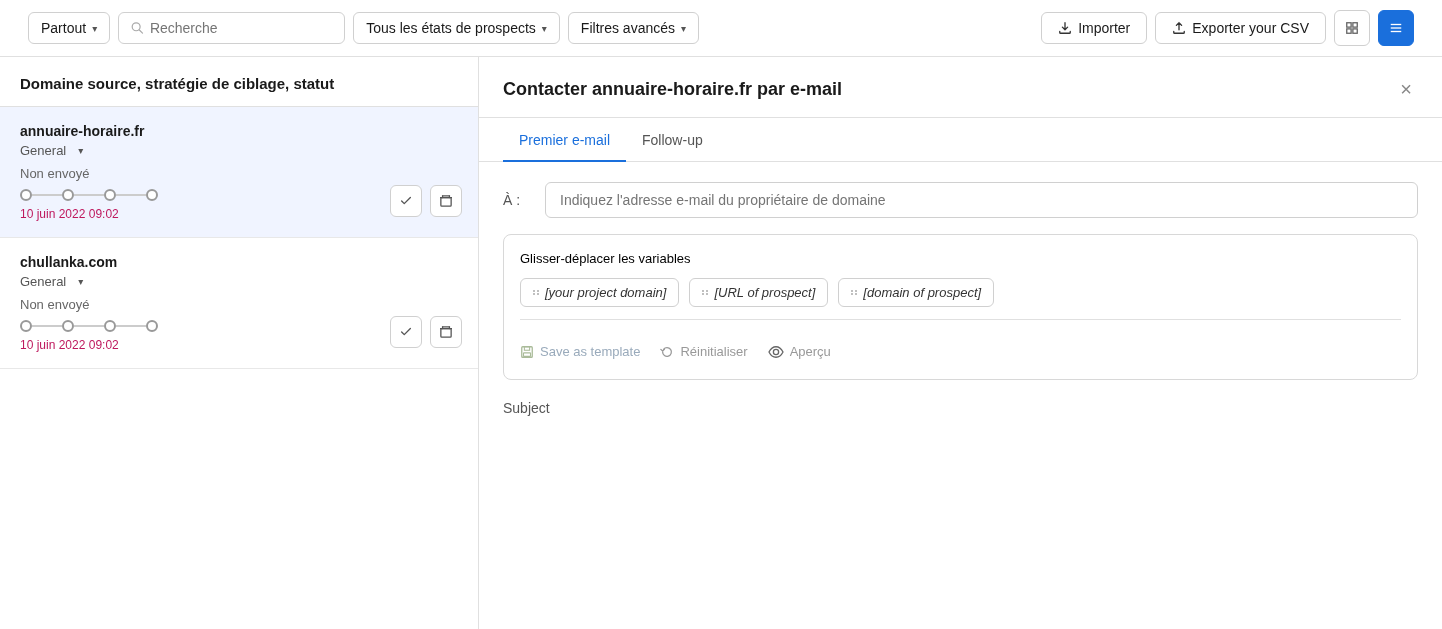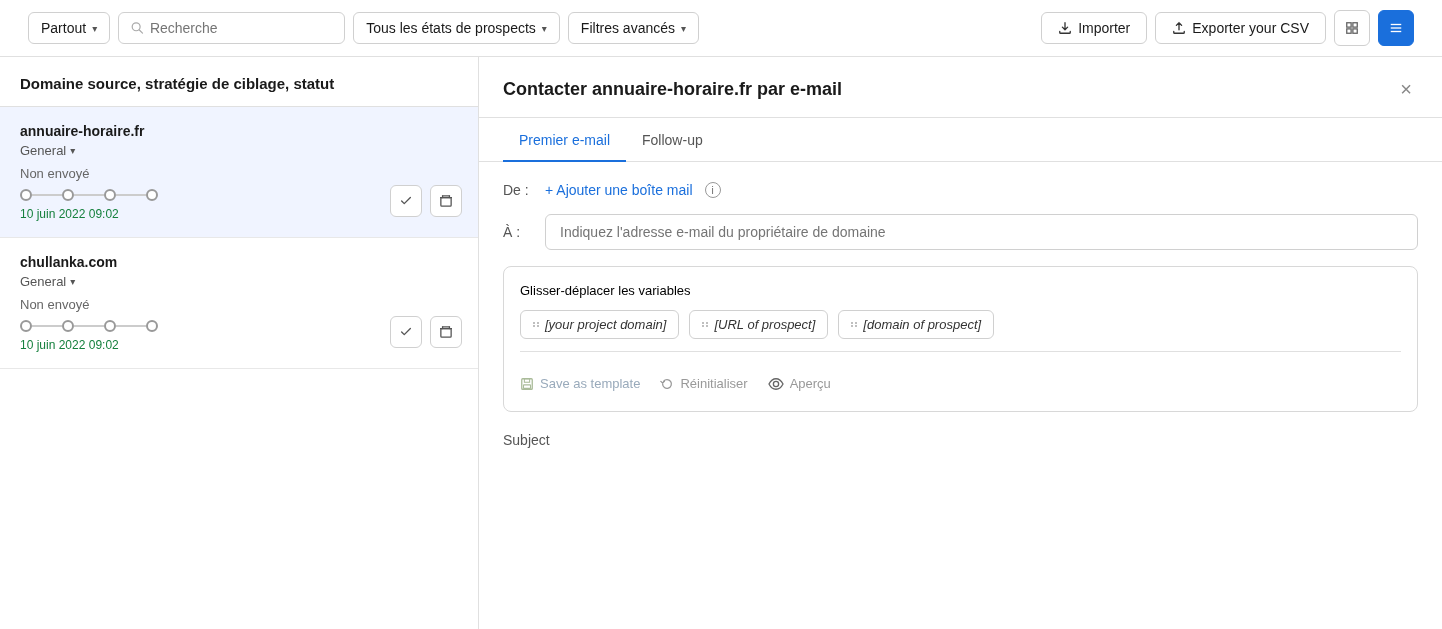--- a/index.html
+++ b/index.html
@@ -98,21 +98,21 @@
     }
     .prospect-item.active { background: #f0f4ff; }
 
     .prospect-item .domain-name {
       font-weight: 700;
       font-size: 14px;
       color: #1a1a1a;
       margin-bottom: 4px;
     }
     .prospect-item .strategy {
-      display: flex; align-items: center; gap: 4px;
+      display: flex; align-items: center; gap: 12px;
       font-size: 13px; color: #555;
       margin-bottom: 8px;
       cursor: pointer;
     }
     .prospect-item .strategy .chevron { font-size: 10px; }
     .prospect-item .status {
       font-size: 13px; color: #666;
       margin-bottom: 8px;
     }
 
@@ -143,21 +143,21 @@
     .icon-btn {
       width: 32px; height: 32px;
       border: 1px solid #d0d0d0;
       border-radius: 6px;
       background: #fff;
       display: flex; align-items: center; justify-content: center;
       cursor: pointer;
       color: #555;
     }
 
-    .prospect-date { font-size: 12px; color: #15803d; }
+    .prospect-date { font-size: 12px; color: #be185d; }
 
     
     .left-panel::-webkit-scrollbar { width: 6px; }
     .left-panel::-webkit-scrollbar-track { background: #f0f0f0; }
     .left-panel::-webkit-scrollbar-thumb { background: #ccc; border-radius: 3px; }
 
     
     .right-panel {
       flex: 1;
       padding: 0;
@@ -438,27 +438,20 @@
       <button class="close-btn">×</button>
     </div>
 
     <div class="tabs">
       <div class="tab active">Premier e-mail</div>
       <div class="tab">Follow-up</div>
     </div>
 
     <div class="email-form">
 
-      <div class="form-row">
-        <span class="form-label">De :</span>
-        <button class="add-mailbox-btn">
-          <span>+ Ajouter une boîte mail</span>
-        </button>
-        <span class="info-icon">i</span>
-      </div>
 
       <div class="form-row">
         <span class="form-label">À :</span>
         <input class="email-input" type="text" placeholder="Indiquez l'adresse e-mail du propriétaire de domaine" style="">
       </div>
 
       <div class="variables-box">
         <div class="variables-title">Glisser-déplacer les variables</div>
         <div class="variables-list">
           <div class="variable-tag">

